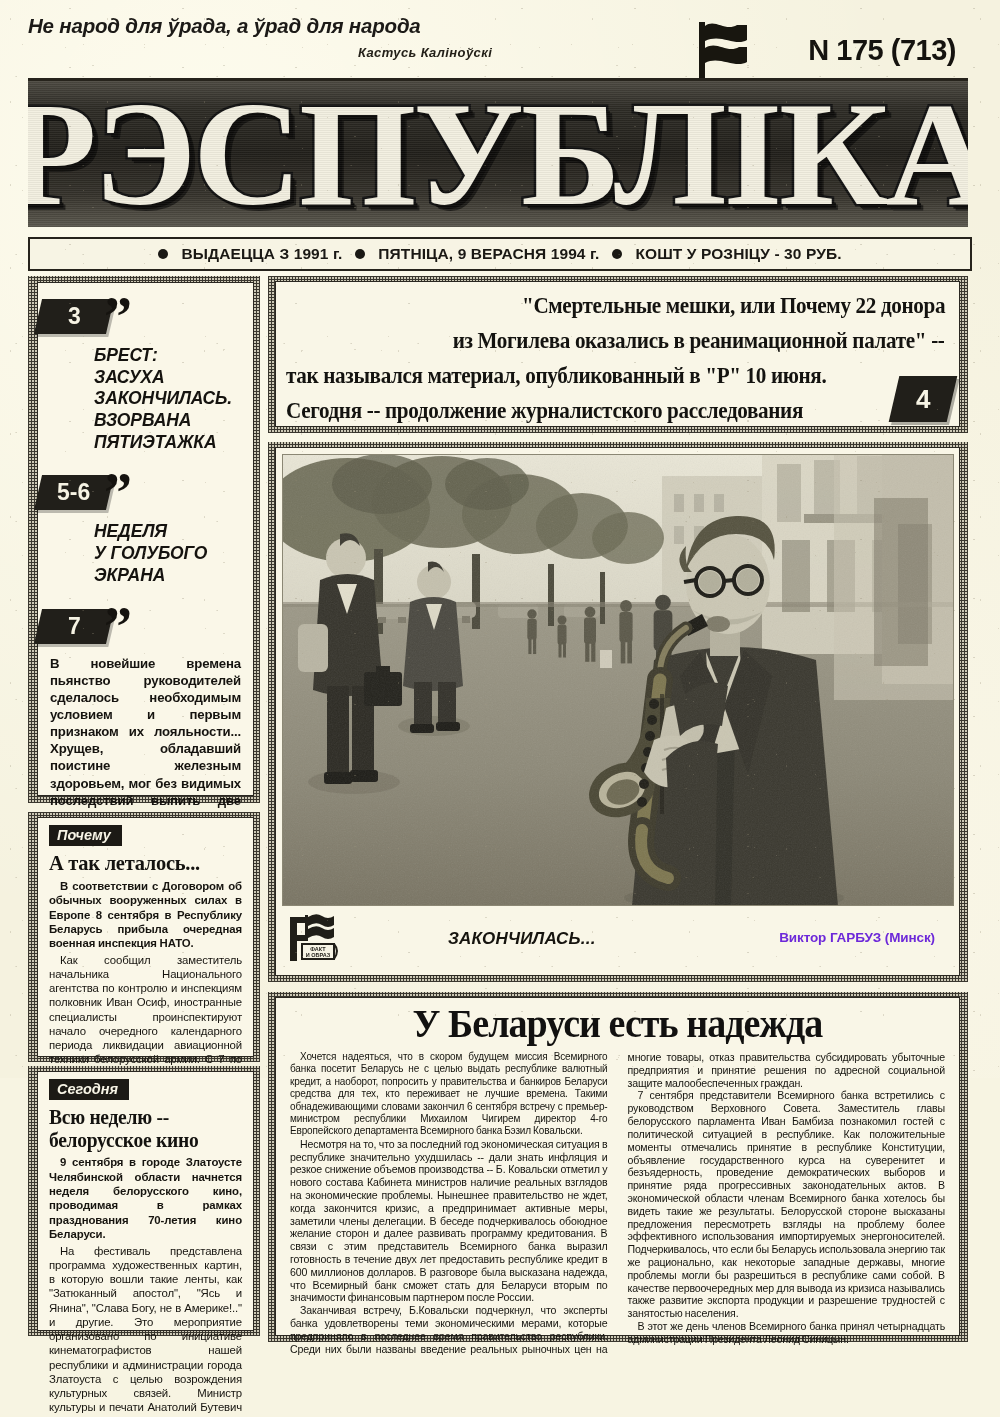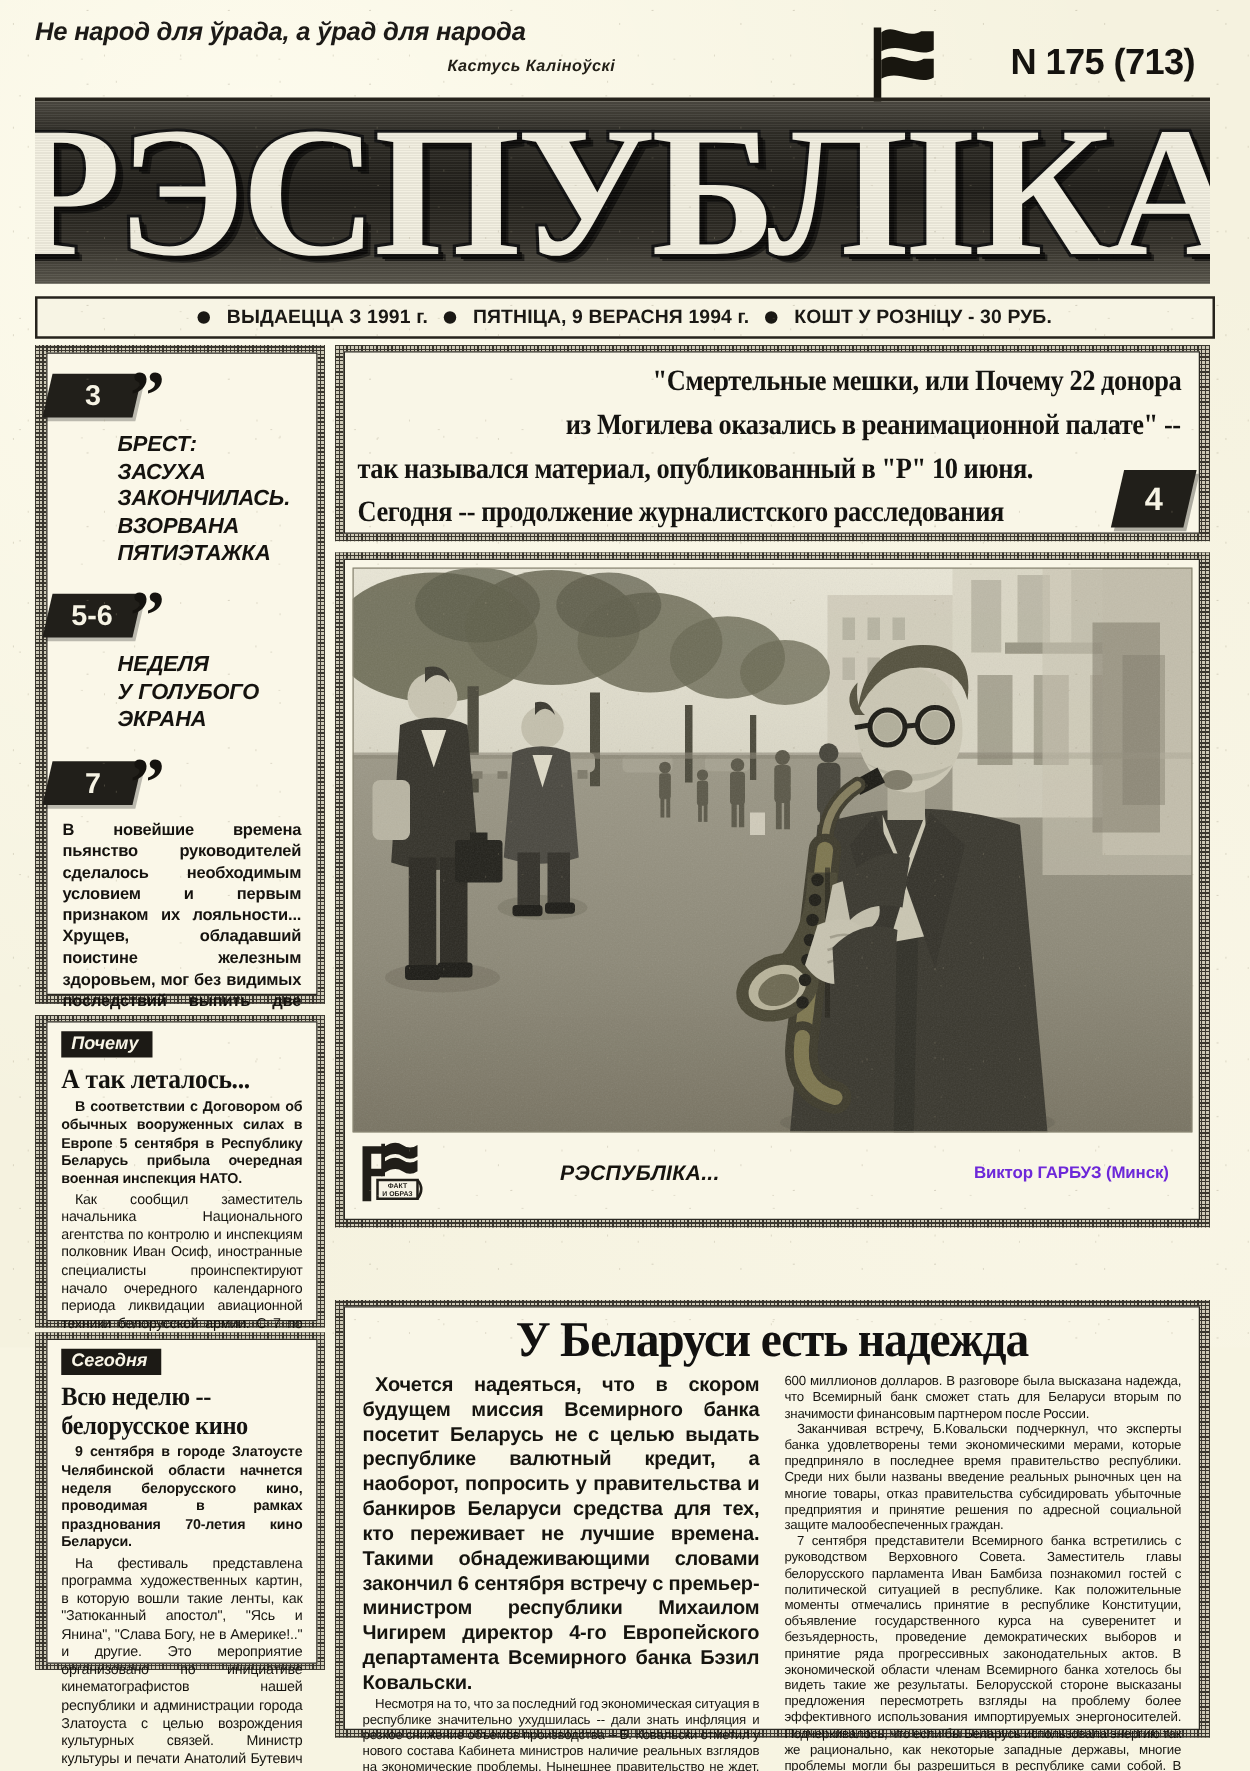--- a/index.html
+++ b/index.html
@@ -285,21 +285,21 @@
     font-style: italic; font-weight: bold; font-size: 17px;
     color: #16140f; letter-spacing: .2px;
   }
   .cap-credit {
     position: absolute; right: 24px; top: 25px;
     font-weight: bold; font-size: 13.5px; color: #6d28d9;
     letter-spacing: -0.1px;
   }
 
   
-  #art-box { position: absolute; left: 0; top: 716px; width: 700px; height: 350px; margin-top: 48px; }
+  #art-box { position: absolute; left: 0; top: 716px; width: 700px; height: 350px; }
   #art-inner {
     position: absolute; left: 7px; top: 5px; right: 8px; bottom: 6px;
     border: 1px solid #2b2822; background: #f9f6e7;
     padding: 6px 14px 8px 14px; box-sizing: border-box;
   }
   #art-title {
     font-family: "Liberation Serif", serif;
     font-weight: bold; font-size: 40px; line-height: 1;
     text-align: center; color: #121110;
     letter-spacing: -1px;
@@ -312,22 +312,22 @@
   }
   #art-cols p {
     margin: 0 0 0 0;
     font-size: 10.6px; line-height: 1.21;
     text-align: justify; color: #15140f;
     text-indent: 10px;
     letter-spacing: -0.15px; word-spacing: -0.5px;
     break-inside: auto;
   }
   #art-cols p.lead {
-    font-weight: bold;
-    font-size: 16px; line-height: 1.24;
+    font-weight: normal;
+    font-size: 10px; line-height: 1.24;
   }
 </style>
 </head>
 <body>
 
 <div id="page">
 
   <div id="masthead-top">
     <div class="epigraph">Не народ для ўрада, а ўрад для народа</div>
     <div class="epigraph-author">Кастусь  Каліноўскі</div>
@@ -402,21 +402,21 @@
           </div>
 
         </div>
       </div>
 
       <div id="yest-box">
         <div class="panel-hatch" style="left:0;top:0;width:232px;height:250px;"></div>
         <div class="sub-inner">
           <div class="rubric">Почему</div>
           <div class="sub-head">А так леталось...</div>
-          <p class="art-lead">В соответствии с Договором об обычных вооруженных силах в Европе 5 сентября в Республику Беларусь прибыла очередная военная инспекция НАТО.</p>
+          <p class="art-lead">В соответствии с Договором об обычных вооруженных силах в Европе 8 сентября в Республику Беларусь прибыла очередная военная инспекция НАТО.</p>
           <p class="art-body">Как сообщил заместитель начальника Национального агентства по контролю и инспекциям полковник Иван Осиф, иностранные специалисты проинспектируют начало очередного календарного периода ликвидации авиационной техники белорусской армии. С 7 по 26 сентября на базе Лесная под Барановичами четырнадцать боевых самолетов "МИГ-25" будут уничтожены.</p>
           <div class="byline">Вячеслав БУДКЕВИЧ</div>
         </div>
       </div>
 
       <div id="today-box">
         <div class="panel-hatch" style="left:0;top:0;width:232px;height:270px;"></div>
         <div class="sub-inner">
           <div class="rubric">Сегодня</div>
           <div class="sub-head two-line">Всю неделю -- белорусское кино</div>
@@ -686,21 +686,21 @@
             <svg id="fact-logo" viewBox="0 0 58 56">
               <path d="M6 6 L6 50 L13 50 L13 30 L22 30 L22 24 L13 24 L13 12 L26 12 L26 6 Z" fill="#201e18"></path>
               <rect x="21" y="4" width="3" height="26" fill="#201e18"></rect>
               <path d="M24 6 q8 -5 14 -1 q6 4 12 0 l0 9 q-6 4 -12 0 q-6 -4 -14 1 z" fill="#201e18"></path>
               <path d="M24 18 q8 -5 14 -1 q6 4 12 0 l0 9 q-6 4 -12 0 q-6 -4 -14 1 z" fill="#201e18"></path>
               <rect x="18" y="33" width="32" height="15" fill="#f6f3e4" stroke="#201e18" stroke-width="2"></rect>
               <text x="34" y="39.5" font-family="Liberation Sans, sans-serif" font-size="5.5" font-weight="bold" fill="#201e18" text-anchor="middle">ФАКТ</text>
               <text x="34" y="45.5" font-family="Liberation Sans, sans-serif" font-size="5.5" font-weight="bold" fill="#201e18" text-anchor="middle">И ОБРАЗ</text>
               <path d="M50 33 q6 7 0 15" fill="none" stroke="#201e18" stroke-width="2"></path>
             </svg>
-            <div class="cap-text">РЭСПУБЛІКА...</div>
+            <div class="cap-text">ЗАКОНЧИЛАСЬ...</div>
             <div class="cap-credit">Виктор ГАРБУЗ (Минск)</div>
           </div>
 
         </div>
       </div>
 
       <div id="art-box">
         <div class="panel-hatch" style="left:0;top:0;width:700px;height:350px;"></div>
         <div id="art-inner">
           <div id="art-title">У Беларуси есть надежда</div>

